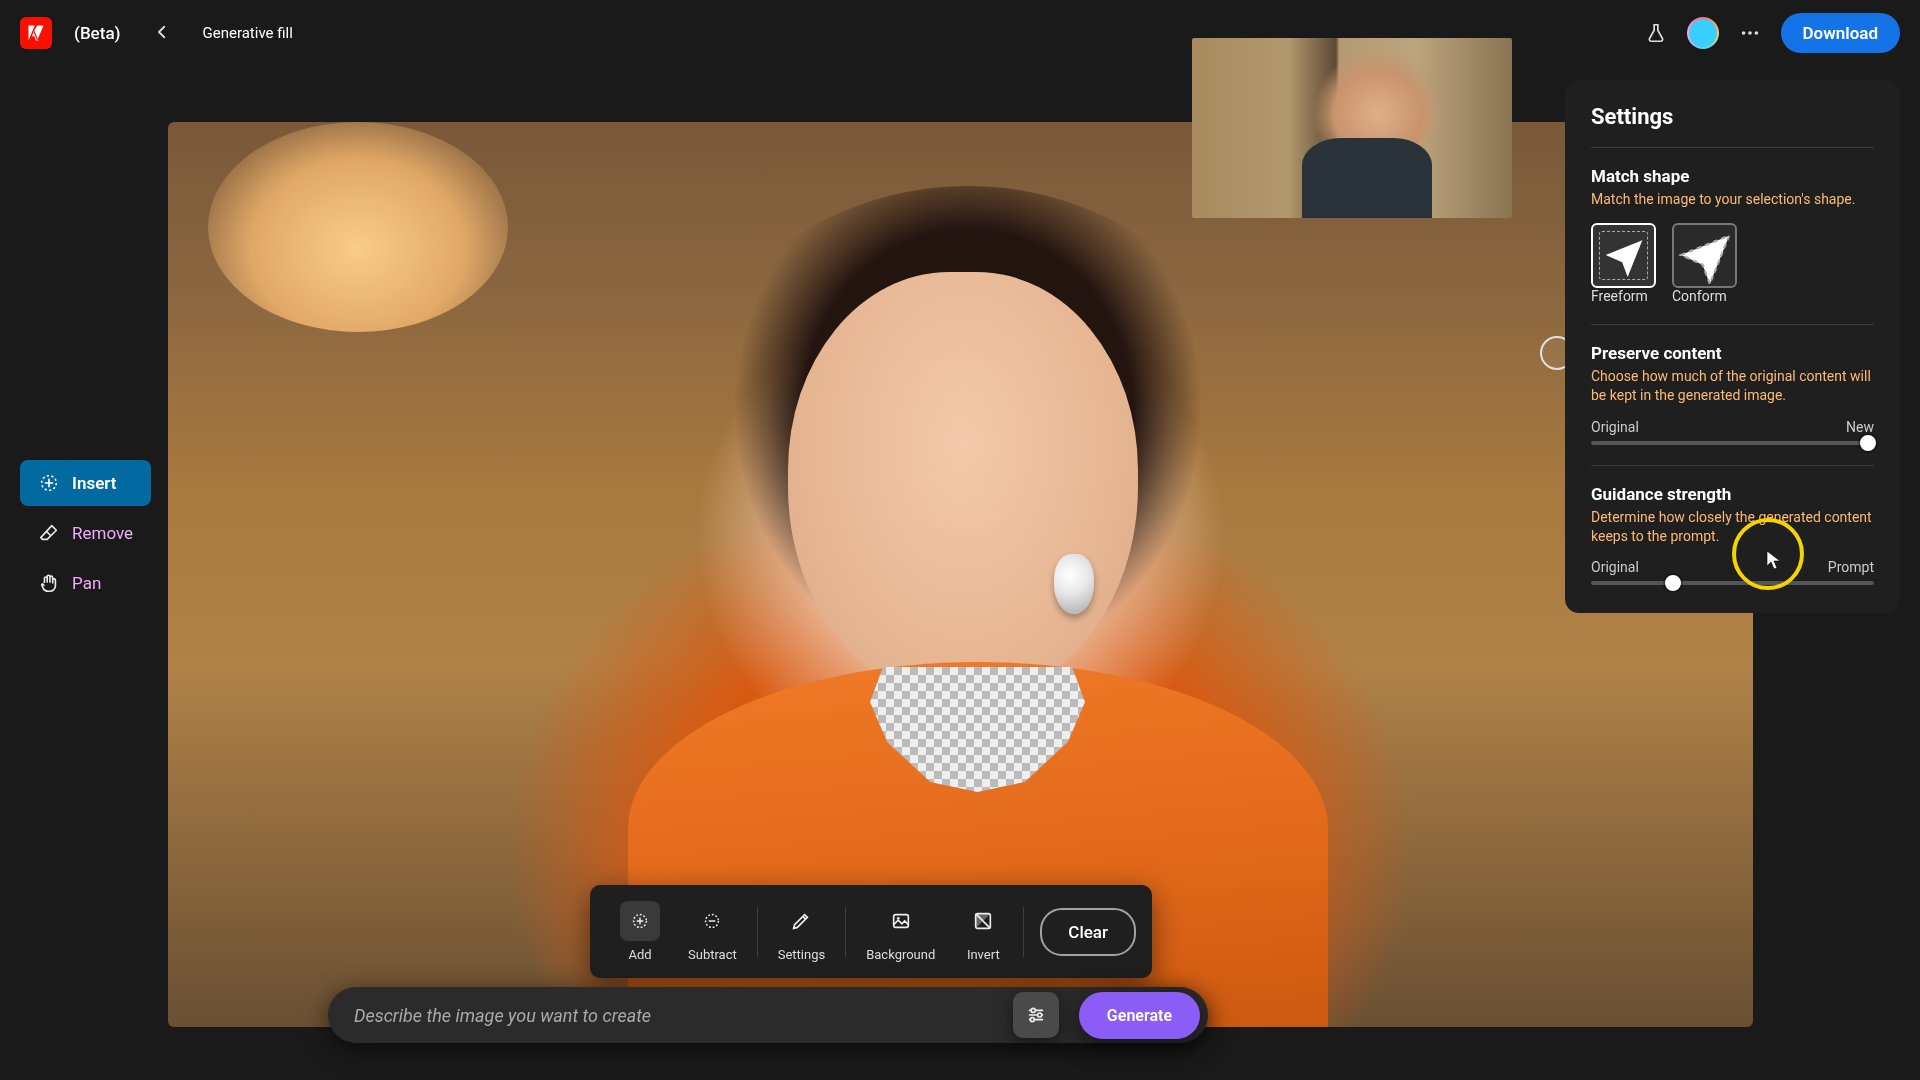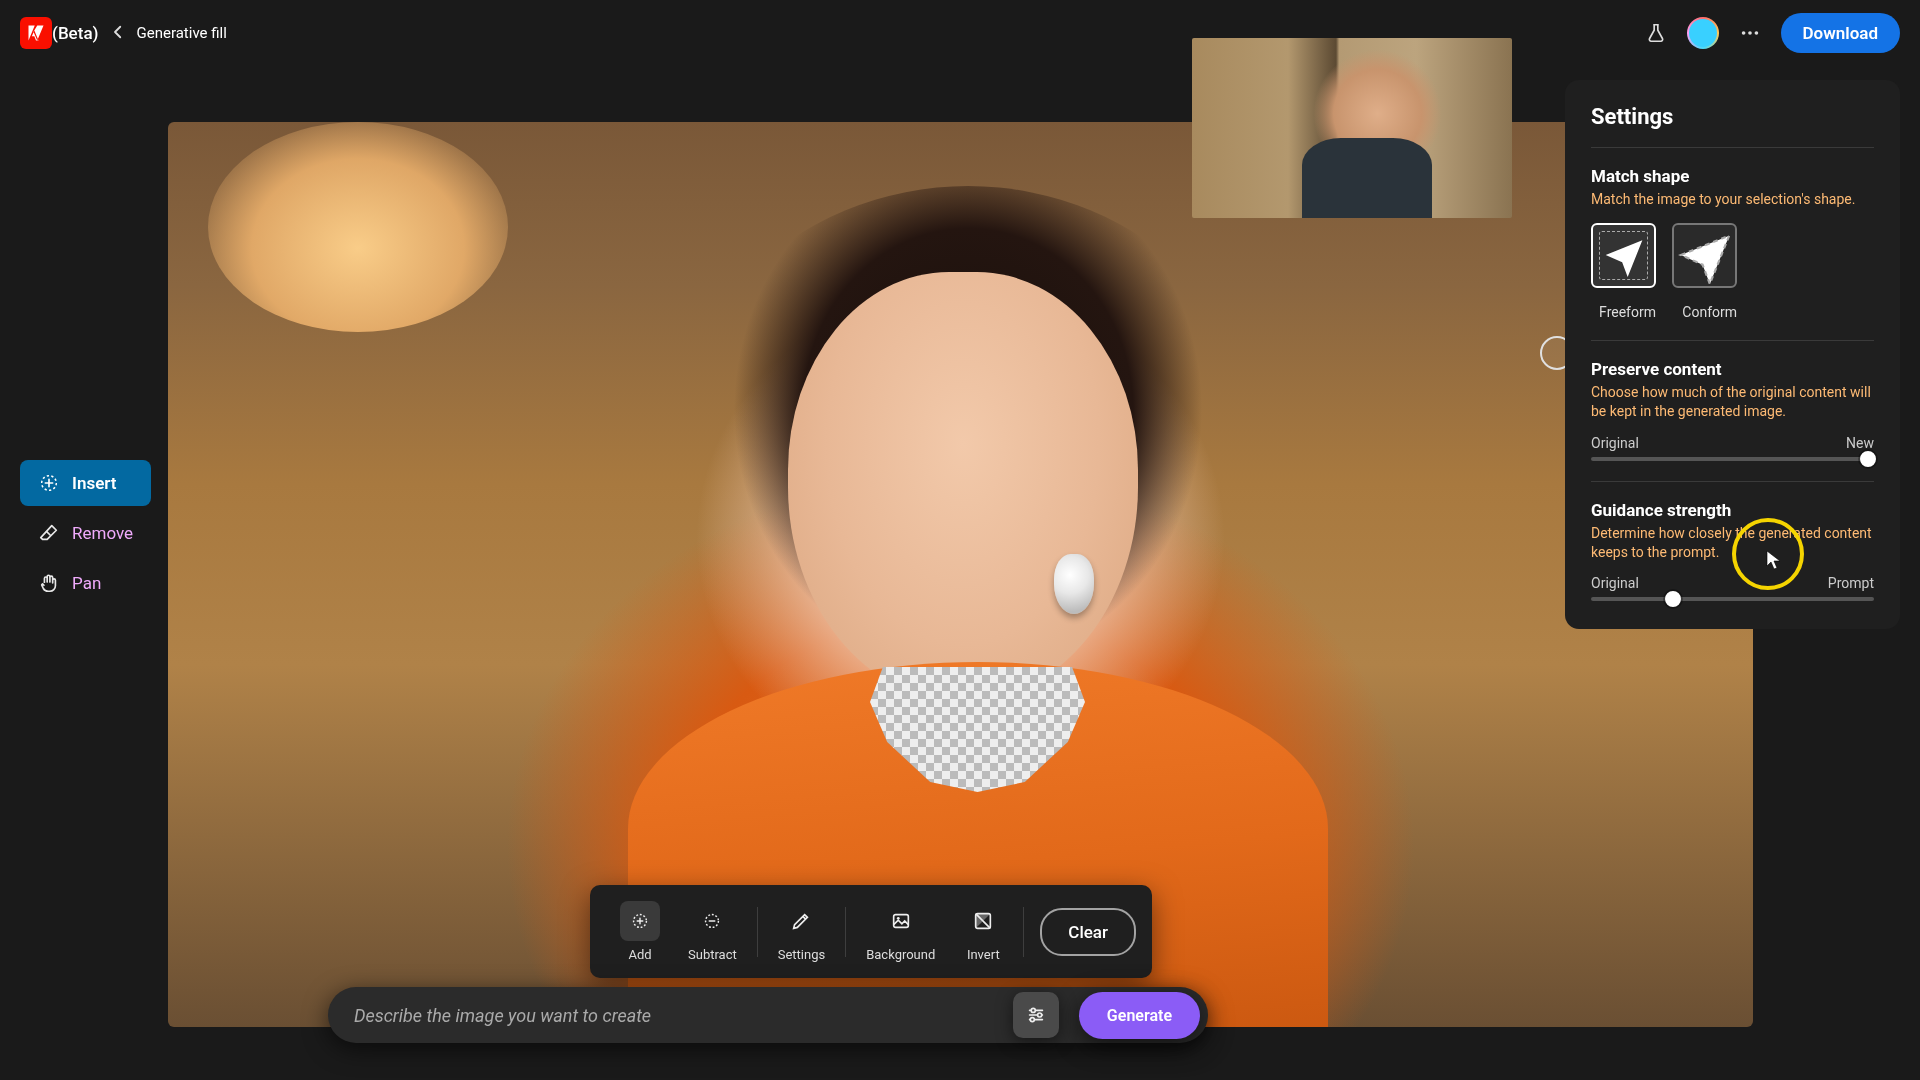--- a/index.html
+++ b/index.html
@@ -1,20 +1,20 @@
 <!DOCTYPE html>
 <html><head>
   <meta charset="utf-8">
   <style>
     * { margin: 0; padding: 0; box-sizing: border-box; font-family: -apple-system, BlinkMacSystemFont, "Segoe UI", Roboto, Arial, sans-serif; }
     body { background: #1a1a1a; color: #fff; width: 1920px; height: 1080px; overflow: hidden; position: relative; }
 
     
     .topbar { height: 66px; display: flex; align-items: center; padding: 0 20px; gap: 18px; justify-content: space-between; }
-    .topbar-left { display: flex; align-items: center; }
+    .topbar-left { display: flex; align-items: center; gap: 22px; }
     .adobe-logo { width: 32px; height: 32px; background: #fa0f00; border-radius: 6px; display: flex; align-items: center; justify-content: center; }
     .adobe-logo svg { width: 20px; height: 20px; }
     .beta-label { color: #fff; font-size: 17px; font-weight: 500; }
     .back-btn { color: #ccc; font-size: 22px; padding: 6px 10px; cursor: pointer; }
     .page-title { color: #fff; font-size: 15px; font-weight: 400; }
     .topbar-right { display: flex; align-items: center; gap: 20px; justify-content: flex-end; }
     .top-icon { color: #ccc; cursor: pointer; display: flex; align-items: center; justify-content: center; }
     .avatar { width: 32px; height: 32px; border-radius: 50%; background: conic-gradient(#ff6b6b,#feca57,#48dbfb,#ff9ff3,#ff6b6b); padding: 2px; }
     .avatar-inner{ width:100%;height:100%;border-radius:50%;background:#39d0ff; }
     .download-btn { background: #1473e6; color: #fff; border: none; border-radius: 20px; padding: 10px 22px; font-size: 17px; font-weight: 600; cursor: pointer; }
@@ -77,21 +77,21 @@
     .prompt-right-group{ position:absolute; right:8px; display:flex; align-items:center; gap:14px; }
 
     
     .settings-panel { position:absolute; right:20px; top:80px; width:335px; background:#1f1f1f; border-radius:14px; padding: 24px 26px; }
     .sp-title { font-size:22px; font-weight:700; margin-bottom: 18px; }
     .sp-hr { border:none; border-top:1px solid #3a3a3a; margin: 2px 0 18px; }
     .sp-hr2 { border:none; border-top:1px solid #3a3a3a; margin: 20px 0 18px; }
     .sp-section-title { font-size:17px; font-weight:700; margin-bottom: 4px; }
     .sp-section-sub { font-size:14px; color:#fdba74; line-height:1.35; margin-bottom: 14px; }
     .shape-options { display:flex; gap:16px; }
-    .shape-opt { display:flex; flex-direction:column; align-items:flex-end; gap:16px; cursor:pointer; }
+    .shape-opt { display:flex; flex-direction:column; align-items:flex-start; gap:0; cursor:pointer; }
     .shape-tile { width:65px; height:65px; border:2px solid #777; border-radius:6px; display:flex; align-items:center; justify-content:center; background:#2a2a2a; position:relative; overflow:hidden;}
     .shape-opt.active .shape-tile { border-color:#fff; background:#333; }
     .shape-tile .dashrect{ position:absolute; border:1.5px dashed #aaa; }
     .shape-label { font-size:14px; color:#ddd; }
     .slider-labels { display:flex; justify-content:space-between; font-size:14px; color:#ccc; margin-top:6px; margin-bottom:6px;}
     .slider-track { position:relative; height:4px; background:#555; border-radius:2px; margin: 6px 0 4px; }
     .slider-thumb { position:absolute; top:50%; transform:translate(-50%,-50%); width:16px; height:16px; background:#fff; border-radius:50%; border:2px solid #fff; box-shadow:0 0 0 2px rgba(0,0,0,0.3); }
 
     
     .hl-circle { position:absolute; width:72px; height:72px; border:4px solid #f5d400; border-radius:50%; pointer-events:none; }

